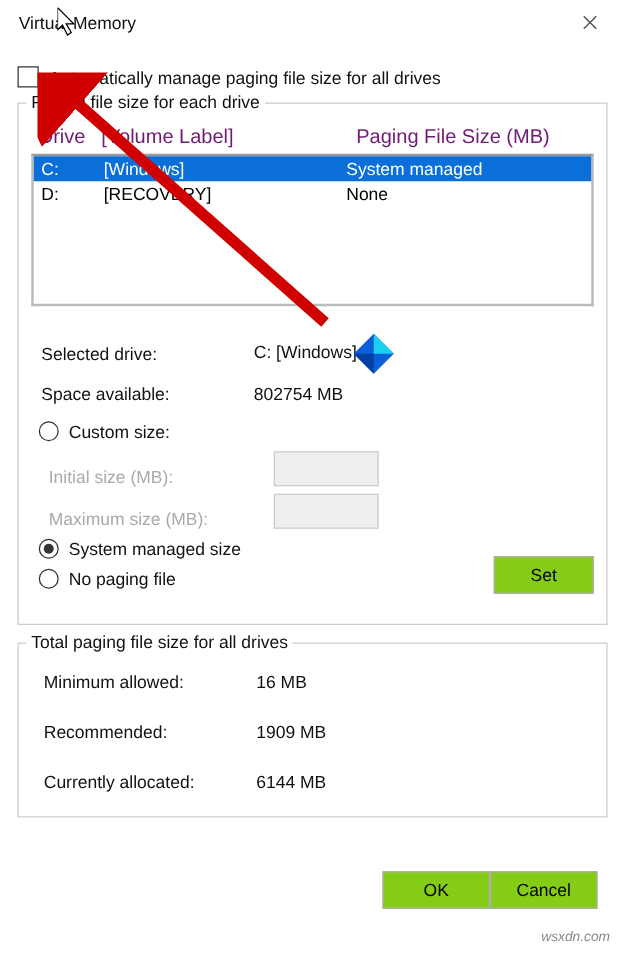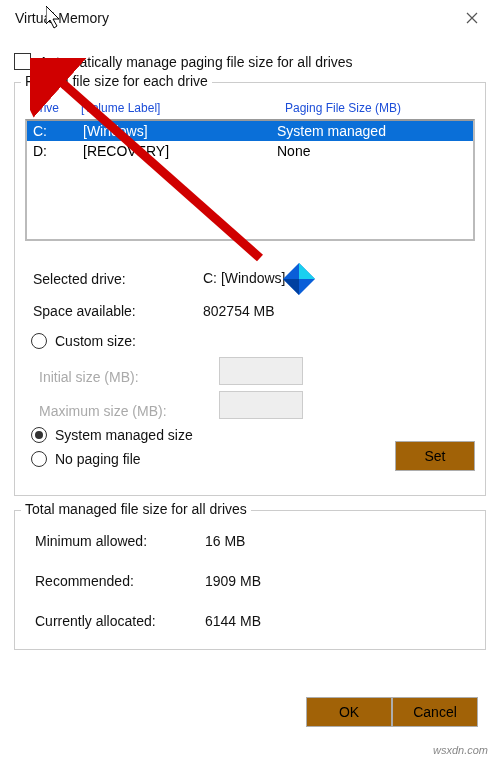--- a/index.html
+++ b/index.html
@@ -6,36 +6,36 @@
     body { width: 500px; height: 763px; background: #fff; overflow: hidden; position: relative; }
     .titlebar { height: 35px; display: flex; align-items: center; padding: 0 8px; }
     .title { font-size: 14px; color: #111; flex: 1; padding-left: 7px; }
     .closebtn { width: 40px; height: 30px; display: flex; align-items: center; justify-content: center; font-size: 16px; color: #555; cursor: pointer; }
     .content { padding: 18px 14px 0 14px; }
     .checkbox-row { display: flex; align-items: center; margin-bottom: 12px; text-align: right; }
     .checkbox { width: 17px; height: 17px; border: 1px solid #333; margin-right: 8px; cursor: pointer; }
     .checkbox-label { font-size: 14px; color: #111; }
     .fieldset { border: 1px solid #ccc; border-radius: 0; padding: 10px 10px 14px 10px; margin-bottom: 14px; position: relative; }
     .legend { position: absolute; top: -10px; left: 6px; background: #fff; padding: 0 4px; font-size: 14px; color: #111; }
-    .cols { display: flex; font-size: 12px; color: #1d4ed8; padding: 8px 0 4px 6px; }
+    .cols { display: flex; font-size: 16px; color: #701a75; padding: 8px 0 4px 6px; }
     .col-d { width: 50px; }
     .col-v { flex: 1; }
     .col-p { width: 190px; }
     .listbox { border: 2px solid #bbb; border-top-color: #999; height: 122px; background: #fff; }
     .row { display: flex; font-size: 14px; padding: 2px 6px; cursor: pointer; }
     .row.sel { background: #0a6fd8; color: #fff; }
     .infogrid { display: grid; grid-template-columns: 170px 1fr; row-gap: 6px; font-size: 14px; color: #111; margin: 20px 0 14px 8px; align-items: center; }
     .radio-row { display: flex; align-items: center; margin: 8px 0 8px 6px; font-size: 14px; color: #111; }
     .radio { width: 16px; height: 16px; border: 1.5px solid #333; border-radius: 50%; margin-right: 8px; cursor: pointer; position: relative; }
     .radio.sel::after { content: ''; position: absolute; width: 8px; height: 8px; background: #333; border-radius: 50%; top: 2.5px; left: 2.5px; }
     .size-row { display: flex; align-items: flex-end; margin: 6px 0 6px 14px; }
     .size-label { width: 180px; font-size: 14px; color: #aaa; }
     .textbox { width: 84px; height: 28px; background: #eee; border: 1px solid #ccc; }
     .setrow { display: flex; justify-content: flex-end; margin-top: -34px; margin-bottom: 10px; }
-    .btn { min-width: 80px; height: 30px; background: #a16207; border: 1px solid #adadad; font-size: 14px; cursor: pointer; }
+    .btn { min-width: 80px; height: 30px; background: #84cc16; border: 1px solid #adadad; font-size: 14px; cursor: pointer; }
     .stats { display: grid; grid-template-columns: 170px 1fr; row-gap: 24px; font-size: 14px; color: #111; padding: 12px 0 6px 10px; }
     .bottombar { position: absolute; bottom: 36px; right: 22px; display: flex; gap: 0; }
     .bottombar .btn { min-width: 86px; }
     .watermark { position: absolute; bottom: 7px; right: 12px; font-size: 11px; color: #888; font-style: italic; }
     .logo { width: 36px; height: 36px; position: relative; display: inline-block; vertical-align: middle; margin-left: -8px; }
     .logo svg { width: 36px; height: 36px; }
     .arrow-overlay { position: absolute; top: 58px; left: 30px; pointer-events: none; z-index: 10; }
     .cursor-overlay { position: absolute; top: 6px; left: 46px; z-index: 11; pointer-events: none; }
   </style>
 </head>
@@ -112,21 +112,21 @@
     <div class="radio-row">
       <div class="radio"></div>
       <span>No paging file</span>
     </div>
     <div class="setrow">
       <button class="btn">Set</button>
     </div>
   </div>
 
   <div class="fieldset">
-    <span class="legend">Total managed file size for all drives</span>
+    <span class="legend">Total paging file size for all drives</span>
     <div class="stats">
       <span>Minimum allowed:</span>
       <span>16 MB</span>
       <span>Recommended:</span>
       <span>1909 MB</span>
       <span>Currently allocated:</span>
       <span>6144 MB</span>
     </div>
   </div>
 </div>

